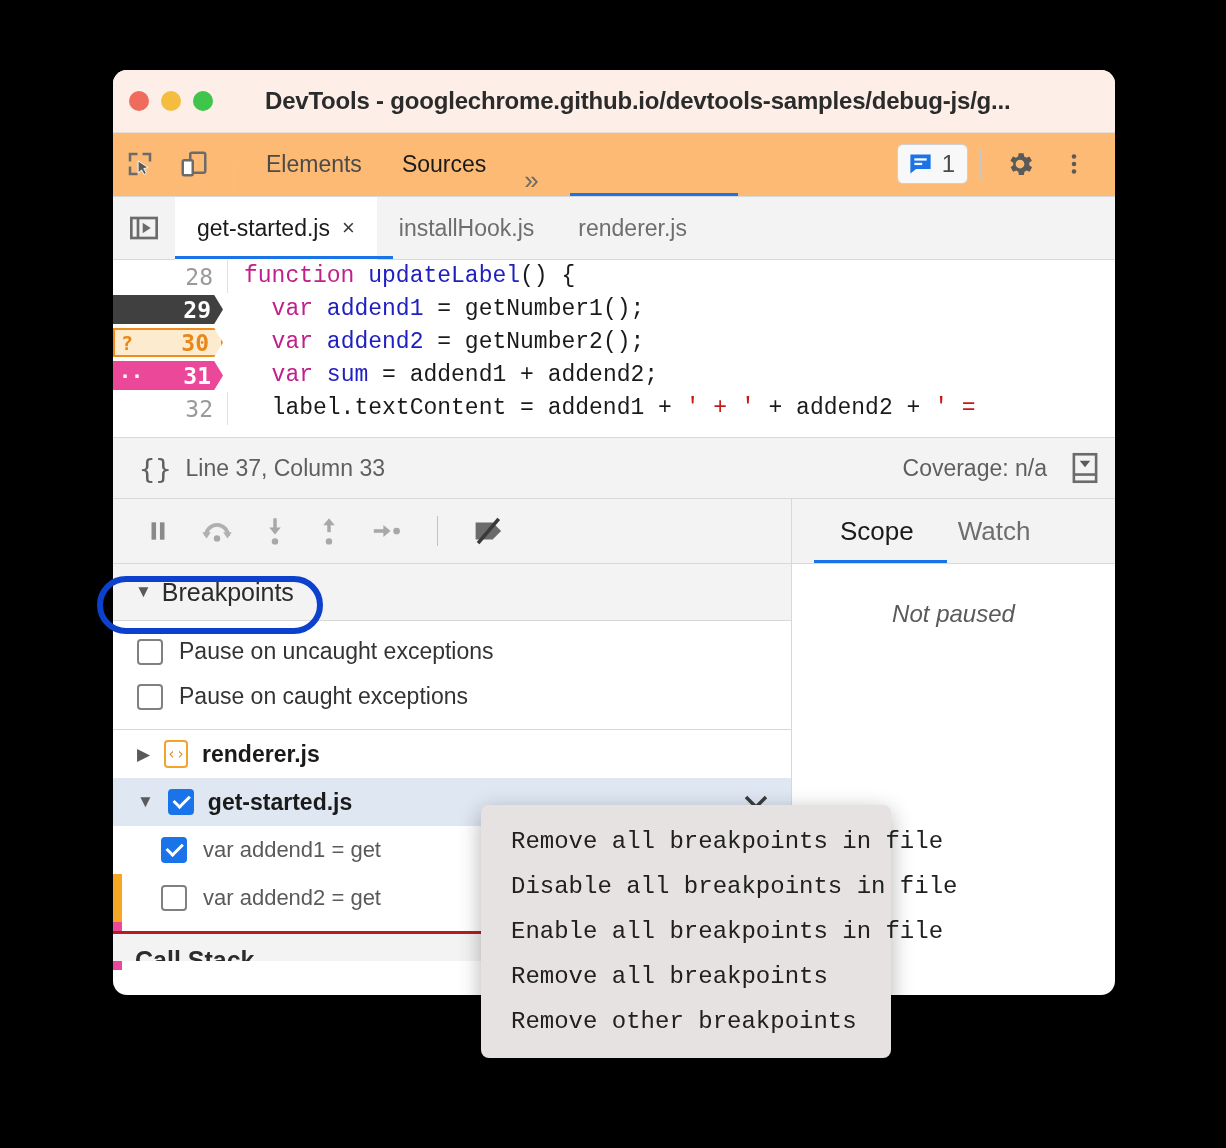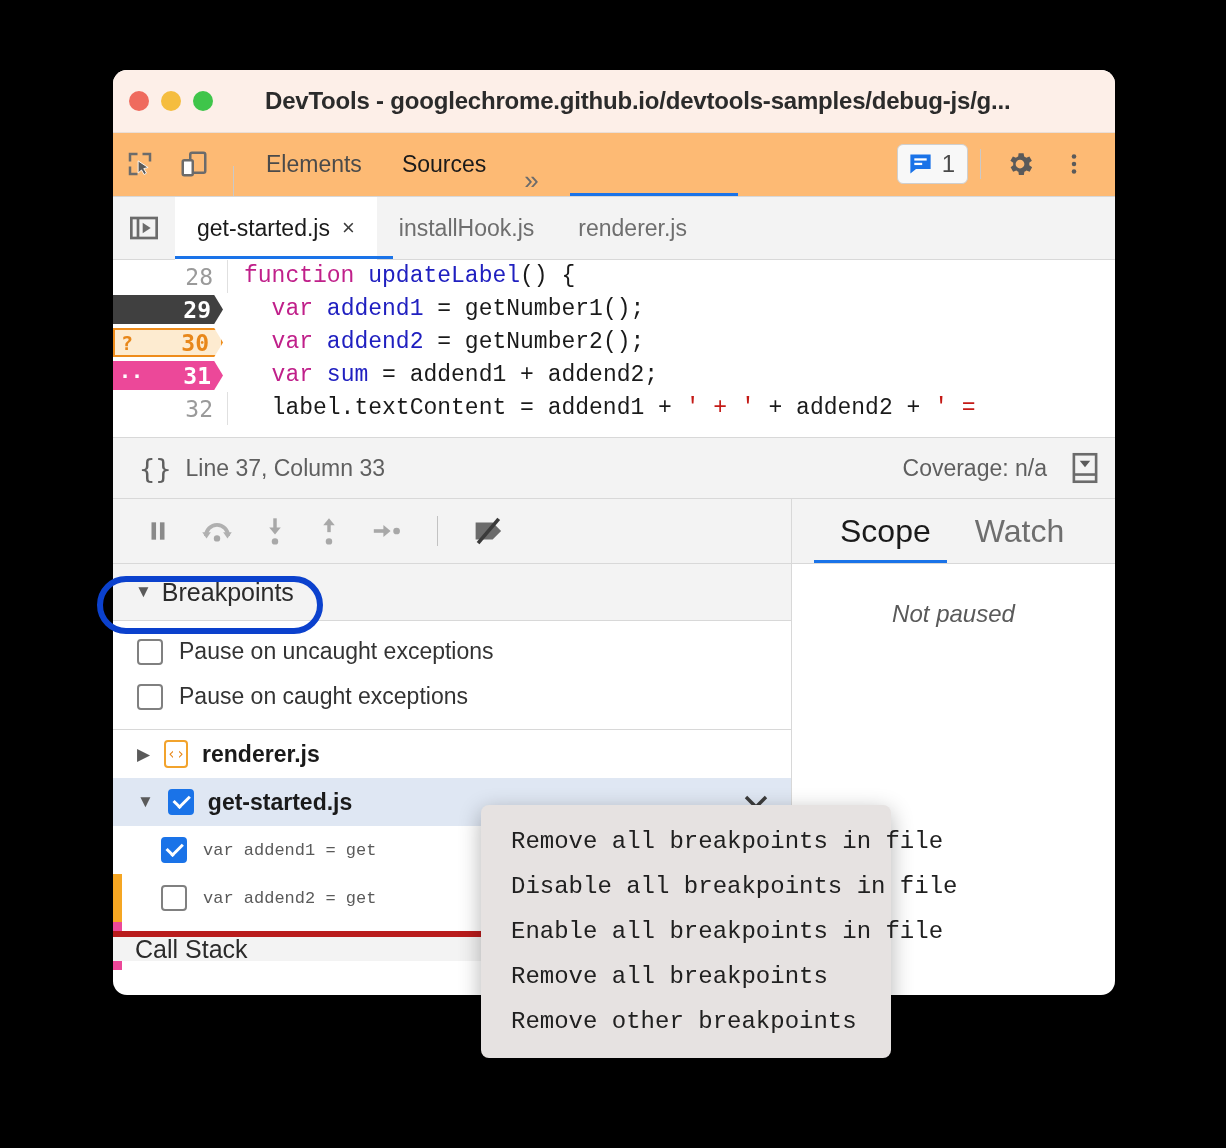--- a/index.html
+++ b/index.html
@@ -179,38 +179,39 @@
   }
 
   .bp-entry {
     height: 48px; display: flex; align-items: center; gap: 16px;
     padding-left: 48px; position: relative;
   }
   .edge-marker { position: absolute; left: 0; top: 0; width: 9px; height: 48px; }
   .edge-marker.orange { background: #f5a623; }
   .edge-marker.pink { background: #ec4899; }
   .bp-code {
-    font-family: Liberation Mono, monospace; font-size: 17px; color: #5a5a5a;
+    font-family: Liberation Sans, sans-serif; font-size: 22px; color: #5a5a5a;
     white-space: nowrap; overflow: hidden;
   }
 
   .callstack-header {
     position: absolute; left: 0; right: 0; bottom: 0; height: 30px;
-    background: #f3f3f3; border-top: 6px solid #b91c1c;
-    display: flex; align-items: center; gap: 10px; padding-left: 22px;
+    background: #f3f3f3; border-top: 3px solid #b91c1c;
+    display: flex; align-items: flex-start; gap: 10px; padding-left: 22px;
     overflow: hidden;
+    font-weight: bold;
   }
   .callstack-title { font-size: 25px; color: #2b2b2b; line-height: 52px; }
 
   
   .scope-tabs {
     height: 65px; background: #f3f3f3; display: flex; align-items: center;
     padding-left: 26px; border-bottom: 1px solid #d8d8d8; position: relative;
   }
-  .stab { font-size: 32px; color: #6e6e6e; padding: 0 22px; height: 65px; display: flex; align-items: center; }
+  .stab { font-size: 26px; color: #6e6e6e; padding: 0 22px; height: 65px; display: flex; align-items: center; }
   .stab.active { color: #1a1a1a; }
   .stab.active::after {
     content: ""; position: absolute; bottom: 0; left: 22px; width: 133px; height: 3px; background: #1a73e8;
   }
   .not-paused {
     text-align: center; font-size: 24px; color: #5a5a5a;
     font-style: italic; padding-top: 36px;
   }
 
   

